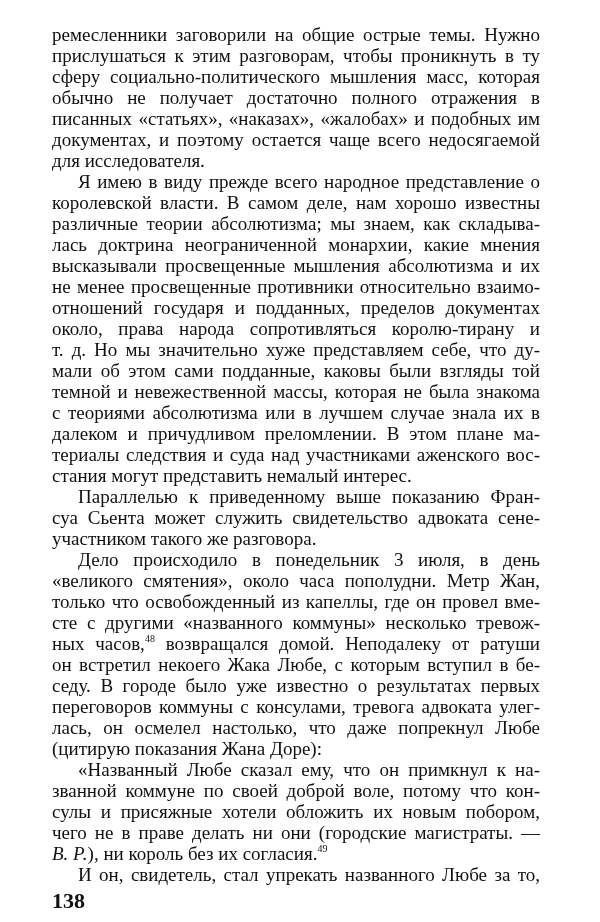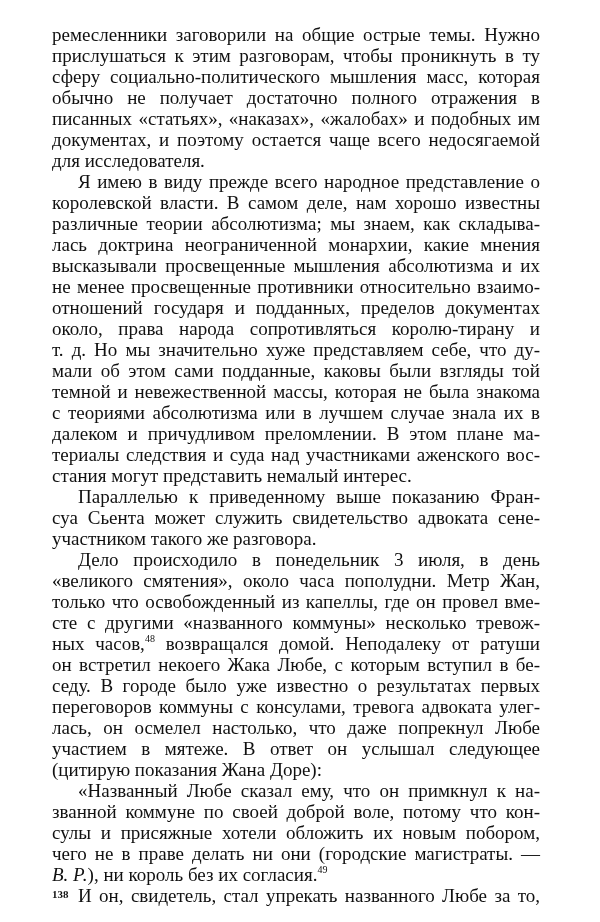--- a/index.html
+++ b/index.html
@@ -16,21 +16,21 @@
     text-align: justify; text-align-last: justify;
     overflow: visible;
   }
   .line.last { text-align-last: left; }
   .line.indent { padding-left: 26px; }
   .para { margin: 0; }
   sup.fn { font-size: 10px; vertical-align: 8px; line-height: 0; }
   .pagenum {
     position: absolute; left: 52px; top: 888px;
     font-family: "Liberation Serif", "DejaVu Serif", serif;
-    font-size: 11px; font-weight: bold; color: #111111;
+    font-size: 22px; font-weight: bold; color: #111111;
   }
   i { font-style: italic; }
 </style>
 </head>
 <body>
 
 <div class="page" id="page">
     <div class="para">
       <span class="line">ремесленники заговорили на общие острые темы. Нужно</span>
       <span class="line">прислушаться к этим разговорам, чтобы проникнуть в ту</span>
@@ -65,21 +65,20 @@
     <div class="para">
       <span class="line indent">Дело происходило в понедельник 3 июля, в день</span>
       <span class="line">«великого смятения», около часа пополудни. Метр Жан,</span>
       <span class="line">только что освобожденный из капеллы, где он провел вме-</span>
       <span class="line">сте с другими «названного коммуны» несколько тревож-</span>
       <span class="line">ных часов,<sup class="fn">48</sup> возвращался домой. Неподалеку от ратуши</span>
       <span class="line">он встретил некоего Жака Любе, с которым вступил в бе-</span>
       <span class="line">седу. В городе было уже известно о результатах первых</span>
       <span class="line">переговоров коммуны с консулами, тревога адвоката улег-</span>
       <span class="line">лась, он осмелел настолько, что даже попрекнул Любе</span>
-      <span class="line">участием в мятеже. В ответ он услышал следующее</span>
       <span class="line last">(цитирую показания Жана Доре):</span>
     </div>
     <div class="para">
       <span class="line indent">«Названный Любе сказал ему, что он примкнул к на-</span>
       <span class="line">званной коммуне по своей доброй воле, потому что кон-</span>
       <span class="line">сулы и присяжные хотели обложить их новым побором,</span>
       <span class="line">чего не в праве делать ни они (городские магистраты. —</span>
       <span class="line last"><i>В. Р.</i>), ни король без их согласия.<sup class="fn">49</sup></span>
     </div>
     <div class="para">

